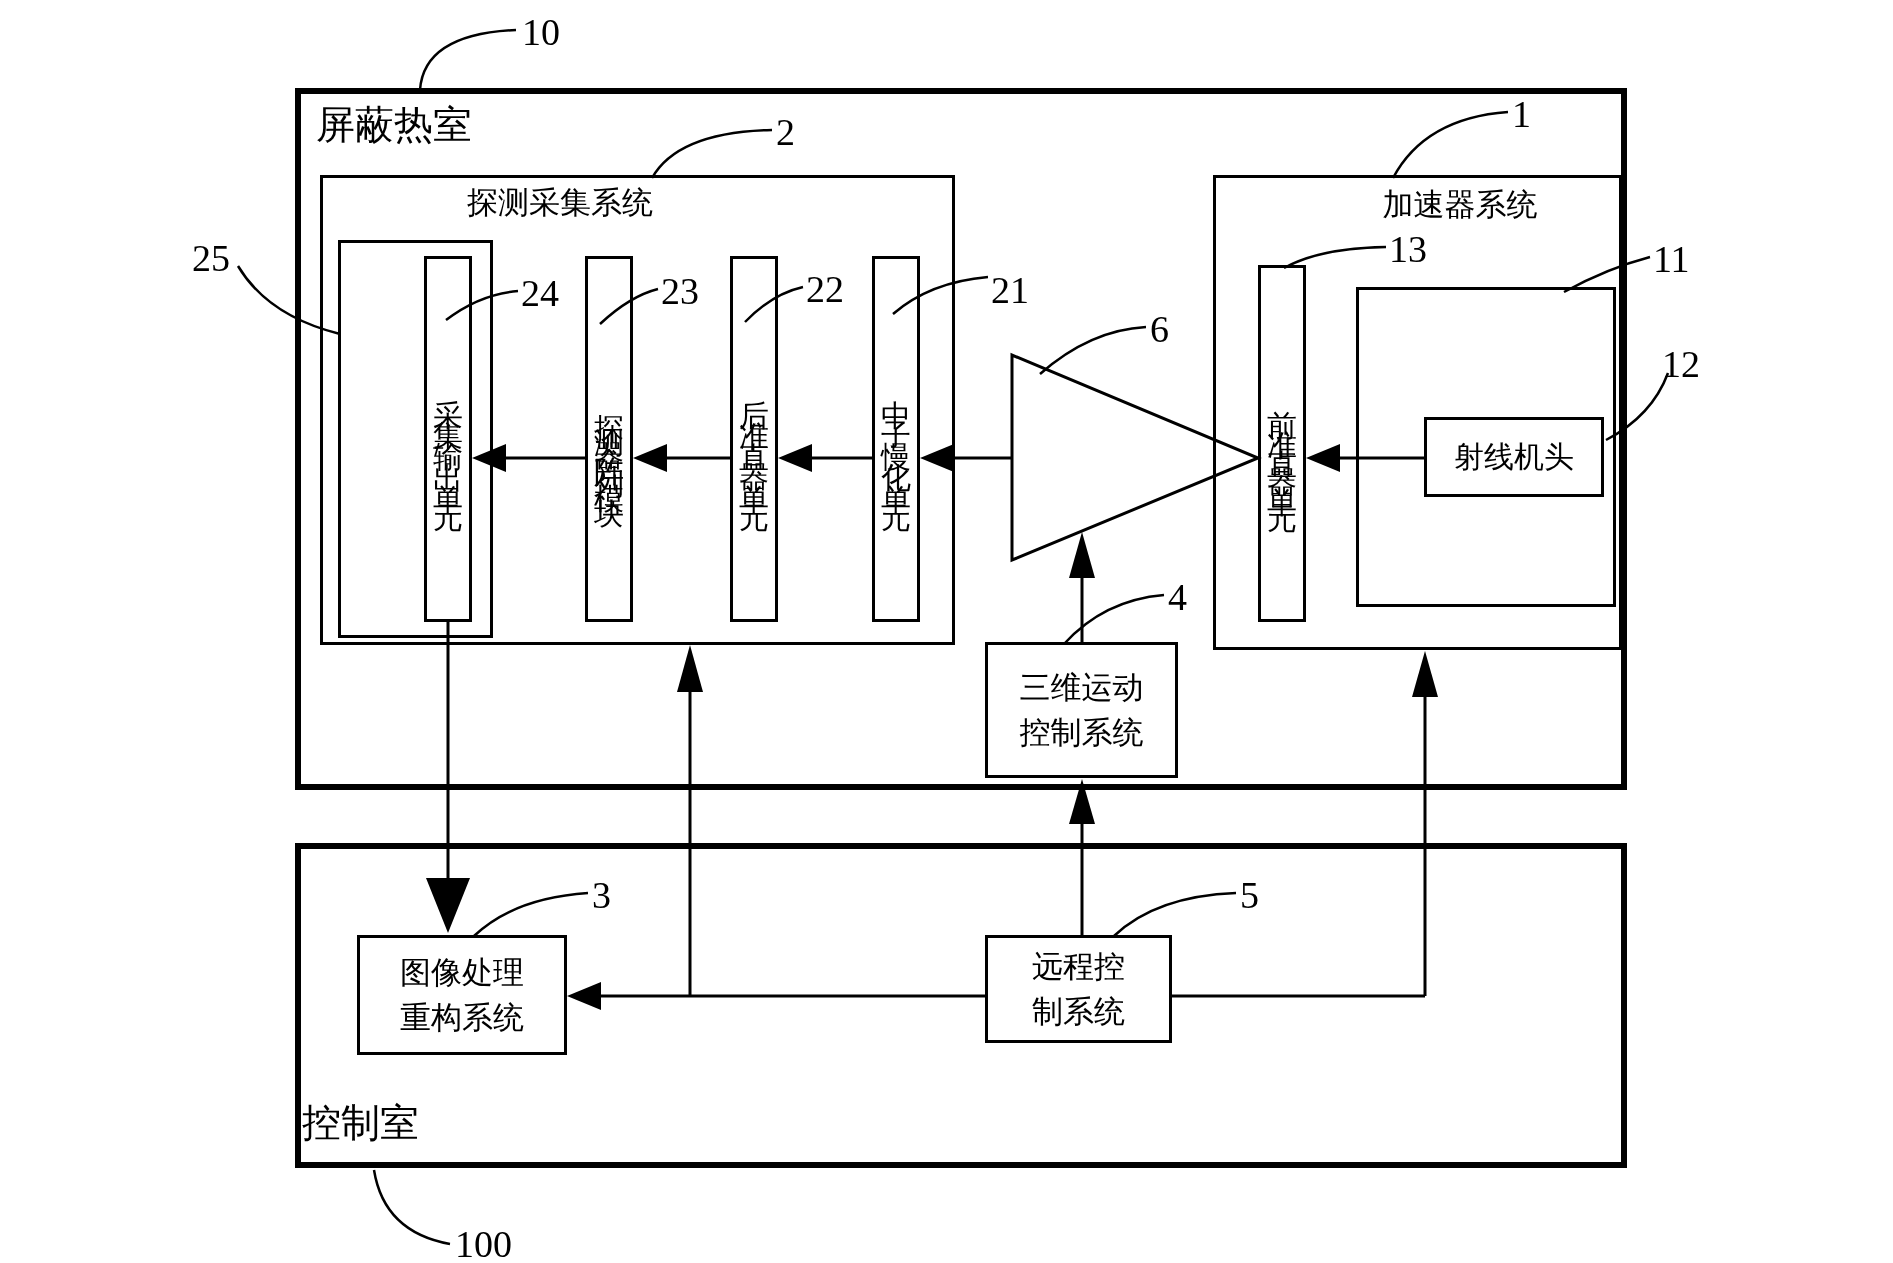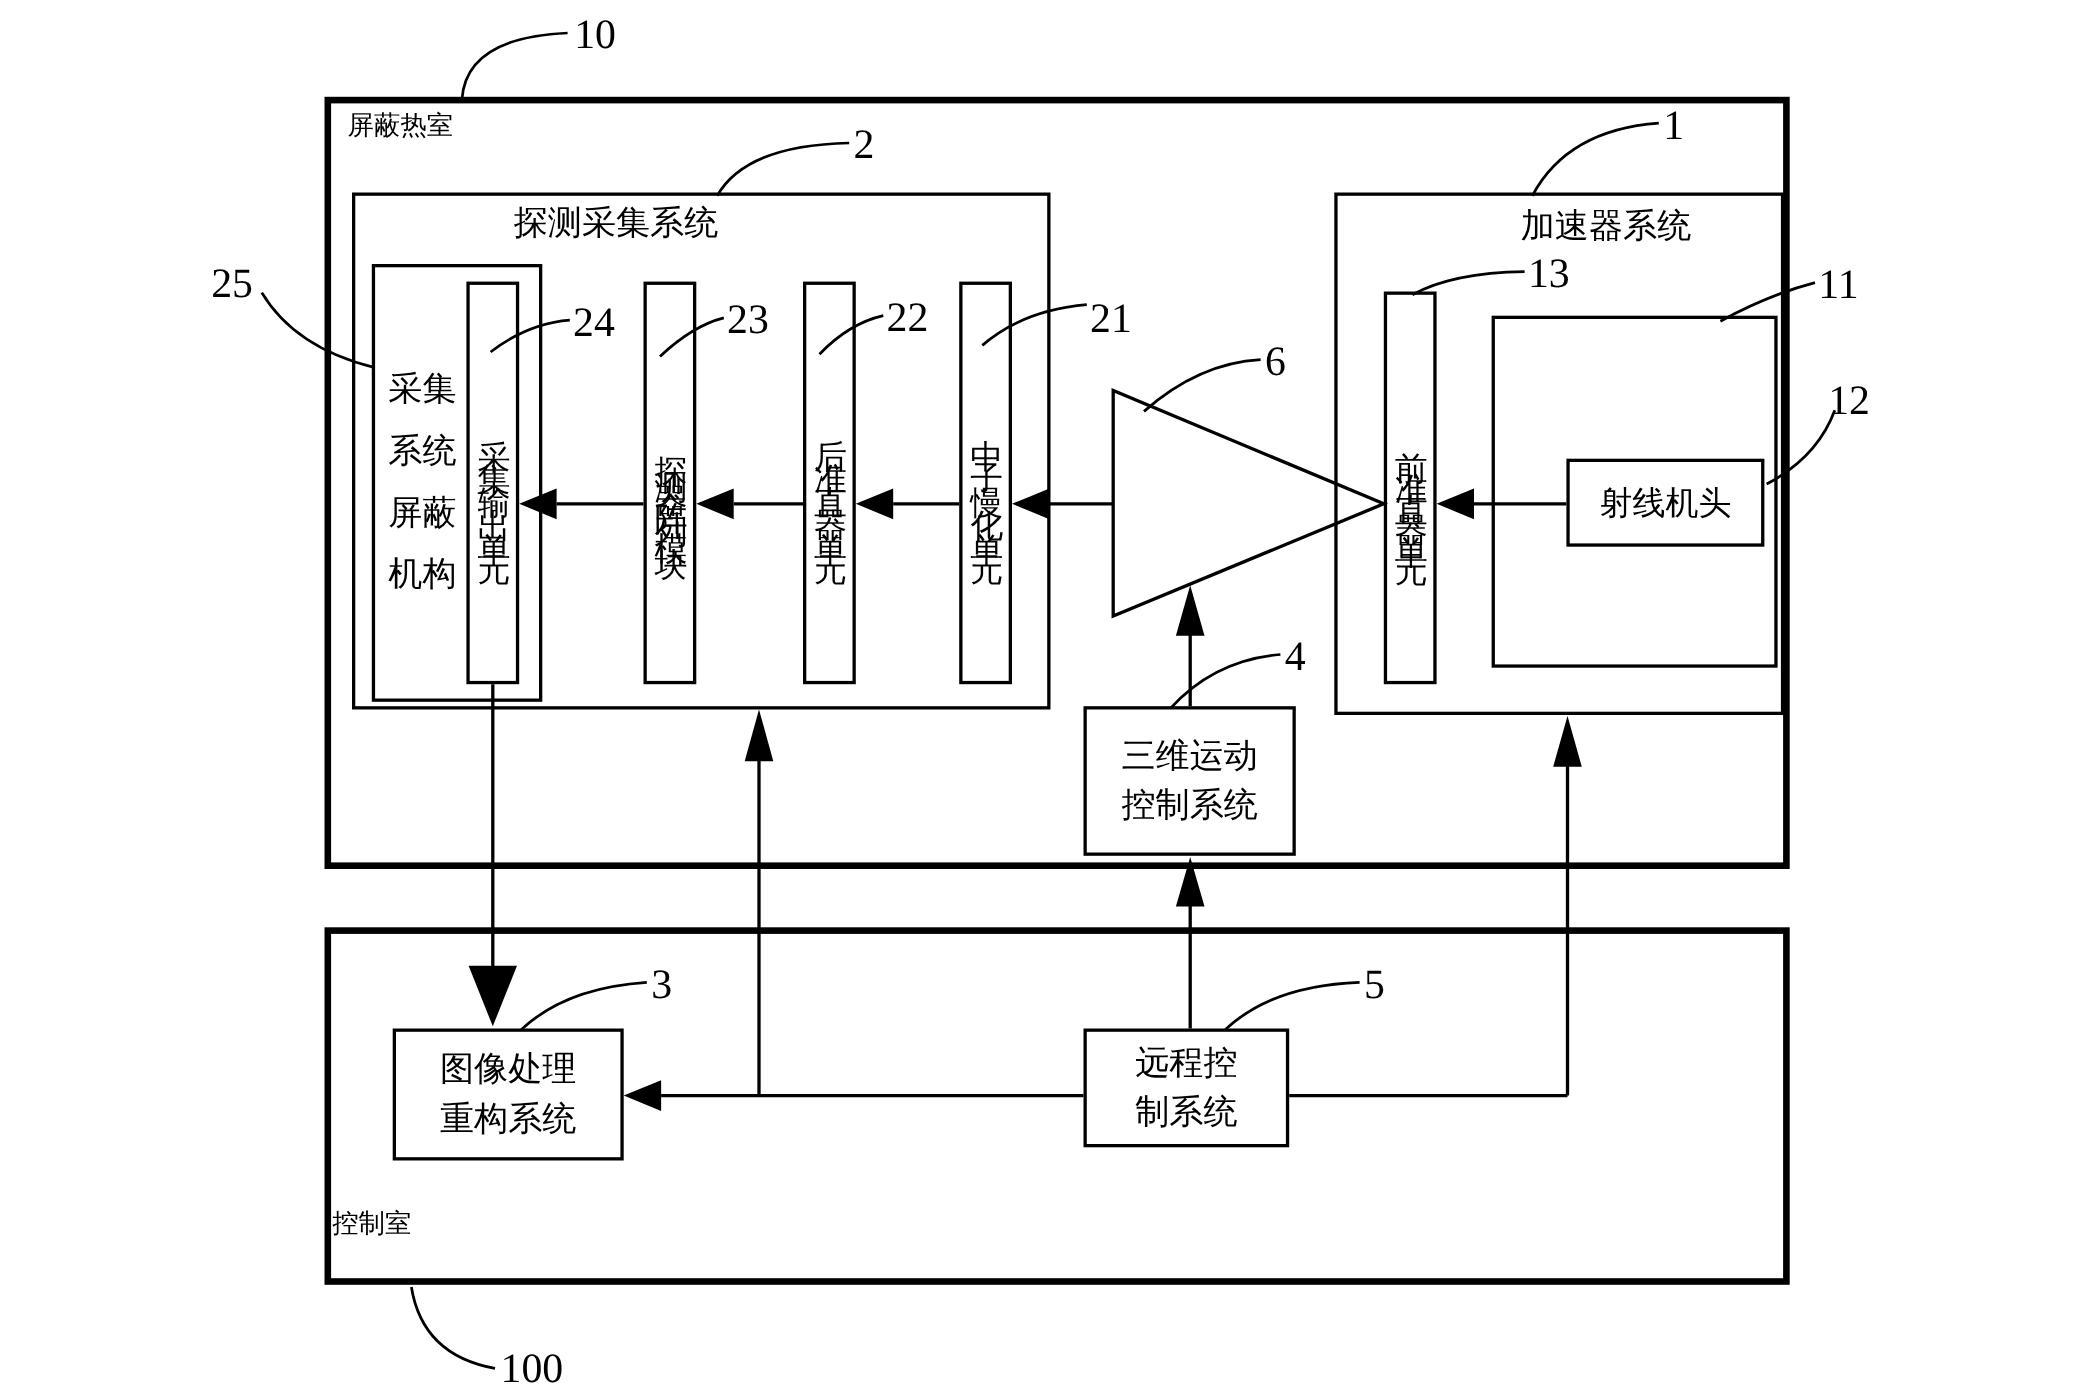--- a/index.html
+++ b/index.html
@@ -9,45 +9,39 @@
   }
   .box{position:absolute;border:3px solid #000;box-sizing:border-box;background:transparent;}
   .thick{border-width:6px;}
   .flexc{display:flex;align-items:center;justify-content:center;}
   .vtext{writing-mode:vertical-rl;text-orientation:upright;font-size:30px;
          letter-spacing:21px;white-space:nowrap;line-height:1;}
   .v7{letter-spacing:14px;}
   .ml{white-space:pre-line;text-align:center;font-size:31px;line-height:1.45;}
   .lh18{line-height:1.8;}
   .toplabel{position:absolute;font-size:31px;text-align:center;}
-  .cornerlabel{position:absolute;font-size:24px;}
+  .cornerlabel{position:absolute;font-size:39px;}
   .ref{position:absolute;font-family:"Liberation Serif",serif;font-size:38px;}
   svg.layer{position:absolute;left:0;top:0;pointer-events:none;}
 </style>
 </head>
 <body>
 
 <div id="canvas">
 
   <div class="box thick" style="left:295px;top:88px;width:1332px;height:702px;"></div>
   <div class="box thick" style="left:295px;top:843px;width:1332px;height:325px;"></div>
 
   <div class="cornerlabel" style="left:316px;top:98px;">屏蔽热室</div>
   <div class="cornerlabel" style="left:302px;top:1096px;">控制室</div>
 
   <div class="box" style="left:320px;top:175px;width:635px;height:470px;"></div>
   <div class="toplabel" style="left:430px;top:182px;width:260px;">探测采集系统</div>
 
   <div class="box" style="left:338px;top:240px;width:155px;height:398px;"></div>
-  <div class="flexc" style="position:absolute;left:344px;top:240px;width:80px;height:398px;">
-    <span class="ml lh18">采集
-系统
-屏蔽
-机构</span>
-  </div>
 
   <div class="box flexc" style="left:424px;top:256px;width:48px;height:366px;">
     <span class="vtext">采集输出单元</span>
   </div>
 
   <div class="box flexc" style="left:585px;top:256px;width:48px;height:366px;">
     <span class="vtext v7">探测器阵列模块</span>
   </div>
 
   <div class="box flexc" style="left:730px;top:256px;width:48px;height:366px;">

